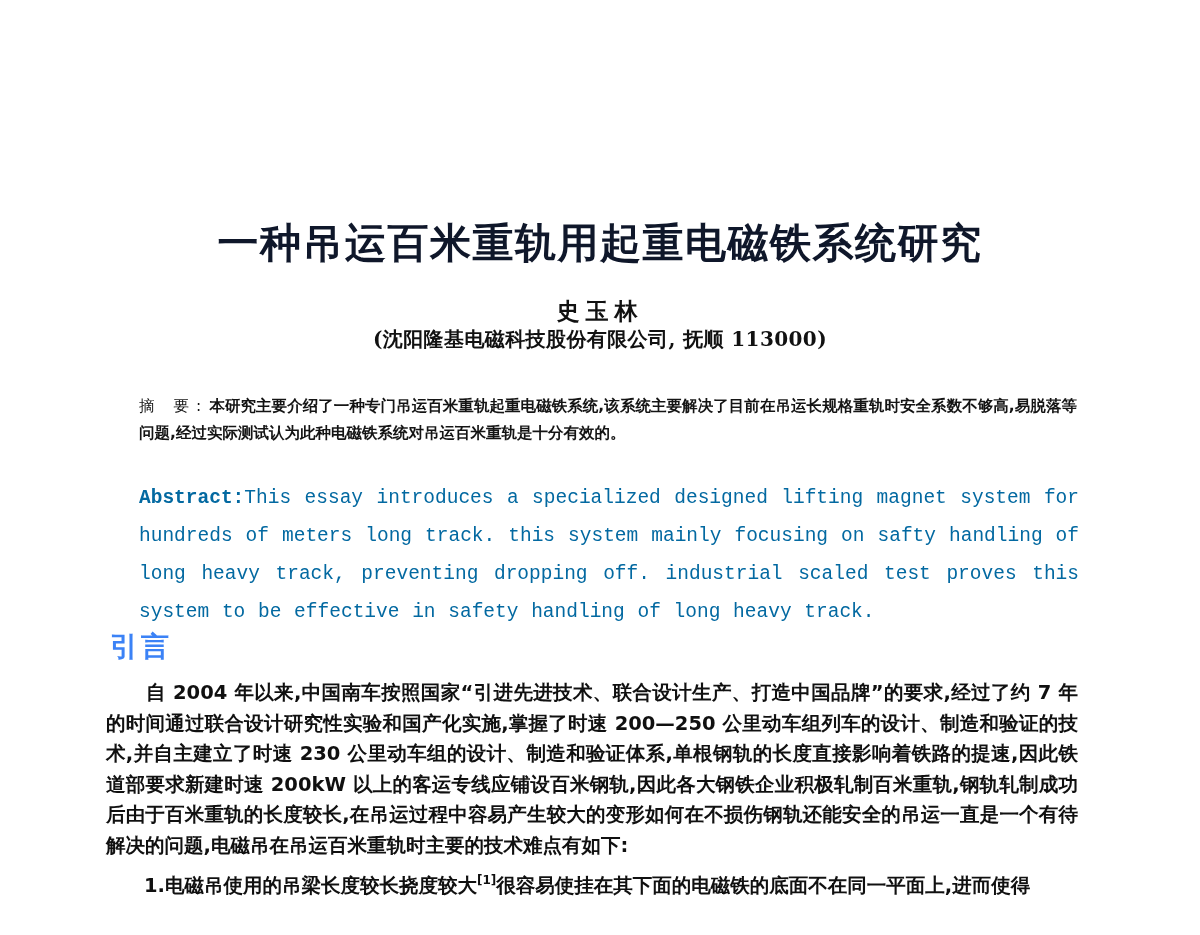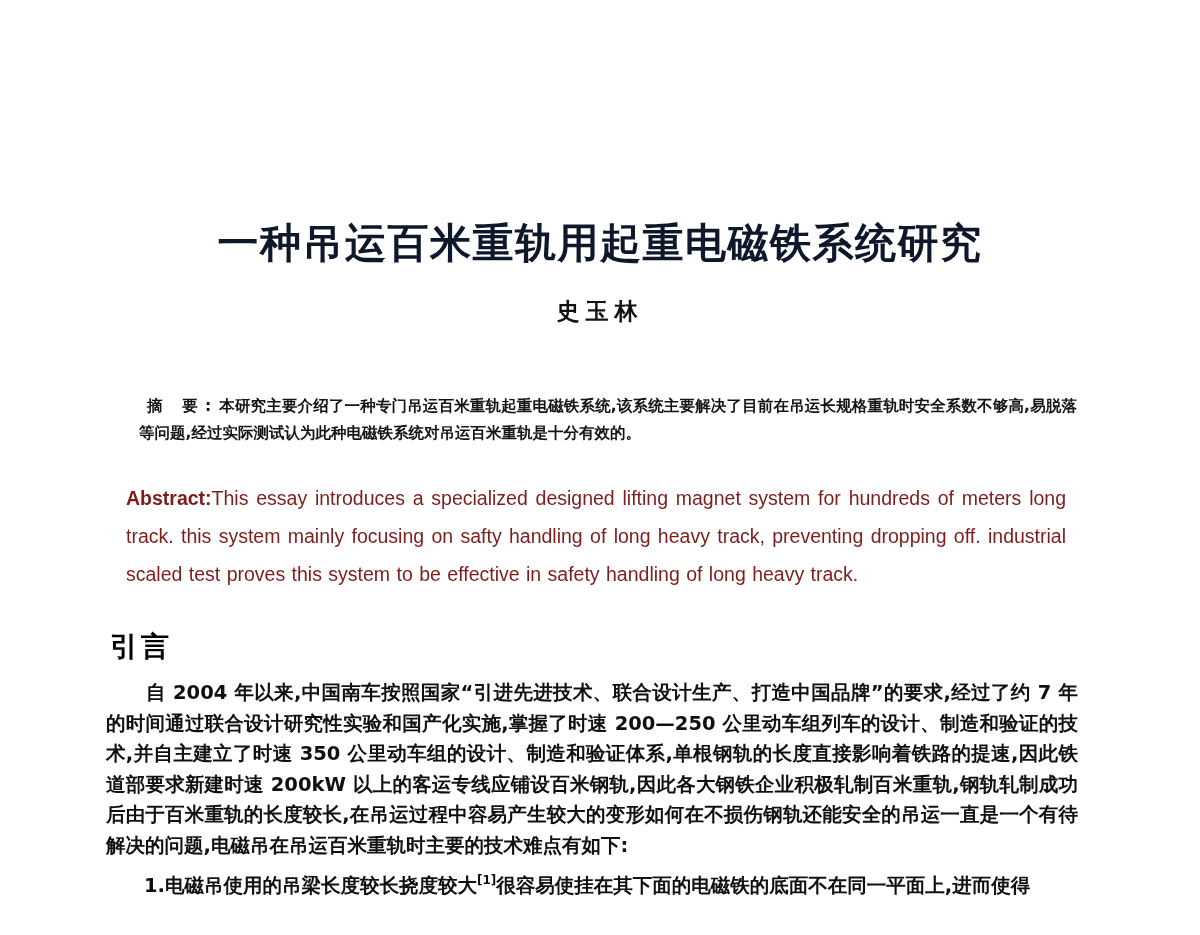--- a/index.html
+++ b/index.html
@@ -75,54 +75,53 @@
     top: 393px;
     width: 938px;
     font-family: "DejaVu Sans", sans-serif;
     font-size: 15.5px;
     font-weight: 700;
     line-height: 27px;
     text-align: justify;
     color: #141414;
   }
   .cn-abstract .lbl {
-    font-weight: 700;
+    font-weight: 400;
     letter-spacing: 7px;
     margin-right: 1px;
-    margin-left: 8px;
   }
 
   
   .en-abstract {
     position: absolute;
-    left: 126px;
+    left: 139px;
     top: 479px;
     width: 940px;
-    font-family: Liberation Sans, sans-serif;
+    font-family: Liberation Mono, monospace;
     font-size: 19.5px;
     line-height: 38px;
     text-align: justify;
     text-align-last: left;
-    color: #7f1d1d;
+    color: #0369a1;
     word-spacing: 1px;
   }
   .en-abstract .lbl {
     font-weight: 700;
   }
 
   
   .section-heading {
     position: absolute;
     left: 110px;
     top: 605px;
     font-family: "DejaVu Sans", sans-serif;
     font-size: 28px;
     font-weight: 700;
     letter-spacing: 3px;
-    color: #000000;
+    color: #3b82f6;
   }
 
   
   .body-block {
     position: absolute;
     left: 106px;
     top: 678px;
     width: 972px;
   }
   .body-para {
@@ -150,32 +149,33 @@
 </style>
 </head>
 <body>
 
 <div class="page">
 
   <h1 class="doc-title">一种吊运百米重轨用起重电磁铁系统研究</h1>
 
   <div class="author-name">史玉林</div>
 
+  <div class="author-affiliation">(沈阳隆基电磁科技股份有限公司, 抚顺 113000)</div>
 
   <div class="cn-abstract">
     <span class="lbl">摘 要:</span><span>本研究主要介绍了一种专门吊运百米重轨起重电磁铁系统,该系统主要解决了目前在吊运长规格重轨时安全系数不够高,易脱落等问题,经过实际测试认为此种电磁铁系统对吊运百米重轨是十分有效的。</span>
   </div>
 
   <div class="en-abstract">
     <span class="lbl">Abstract:</span><span>This essay introduces a specialized designed lifting magnet system for hundreds of meters long track. this system mainly focusing on safty handling of long heavy track, preventing dropping off. industrial scaled test proves this system to be effective in safety handling of long heavy track.</span>
   </div>
 
   <h2 class="section-heading">引言</h2>
 
   <div class="body-block">
-    <p class="body-para">自 2004 年以来,中国南车按照国家“引进先进技术、联合设计生产、打造中国品牌”的要求,经过了约 7 年的时间通过联合设计研究性实验和国产化实施,掌握了时速 200—250 公里动车组列车的设计、制造和验证的技术,并自主建立了时速 350 公里动车组的设计、制造和验证体系,单根钢轨的长度直接影响着铁路的提速,因此铁道部要求新建时速 200kW 以上的客运专线应铺设百米钢轨,因此各大钢铁企业积极轧制百米重轨,钢轨轧制成功后由于百米重轨的长度较长,在吊运过程中容易产生较大的变形如何在不损伤钢轨还能安全的吊运一直是一个有待解决的问题,电磁吊在吊运百米重轨时主要的技术难点有如下:</p>
+    <p class="body-para">自 2004 年以来,中国南车按照国家“引进先进技术、联合设计生产、打造中国品牌”的要求,经过了约 7 年的时间通过联合设计研究性实验和国产化实施,掌握了时速 200—250 公里动车组列车的设计、制造和验证的技术,并自主建立了时速 230 公里动车组的设计、制造和验证体系,单根钢轨的长度直接影响着铁路的提速,因此铁道部要求新建时速 200kW 以上的客运专线应铺设百米钢轨,因此各大钢铁企业积极轧制百米重轨,钢轨轧制成功后由于百米重轨的长度较长,在吊运过程中容易产生较大的变形如何在不损伤钢轨还能安全的吊运一直是一个有待解决的问题,电磁吊在吊运百米重轨时主要的技术难点有如下:</p>
 
     <p class="body-para listitem">
       <span>1.</span><span>电磁吊使用的吊梁长度较长挠度较大</span><sup class="sup-cite">[1]</sup><span>很容易使挂在其下面的电磁铁的底面不在同一平面上,进而使得</span>
     </p>
   </div>
 
 </div>
 
 </body></html>

